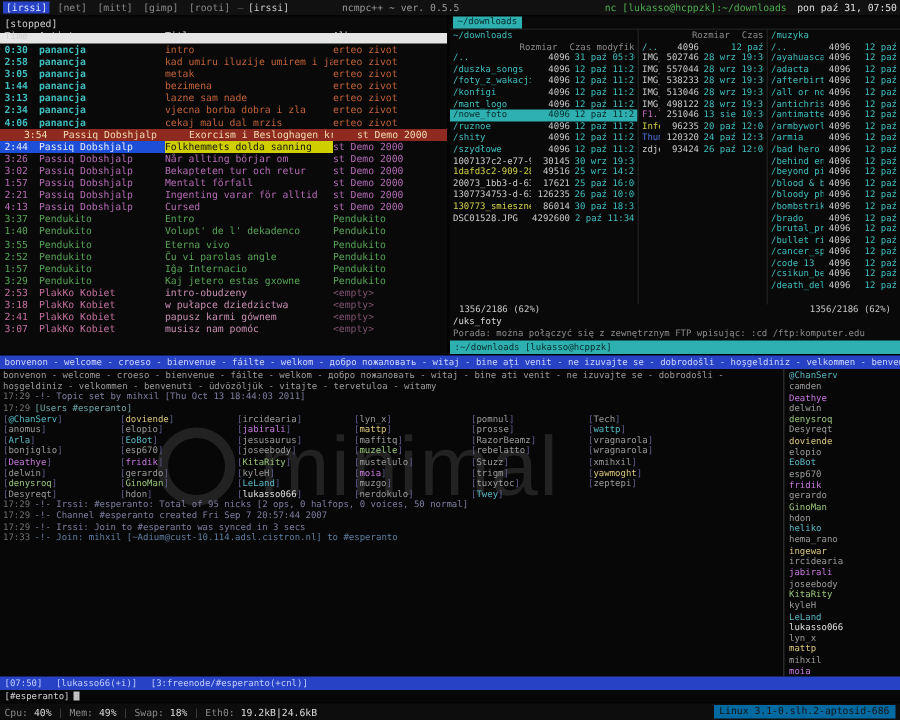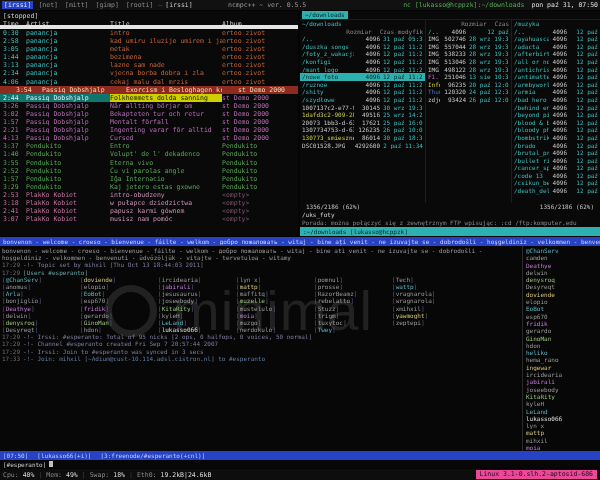--- a/index.html
+++ b/index.html
@@ -16,37 +16,37 @@
   #tb-extra { color:#c8c8c8; }
   #tb-center { position:absolute; left:228px; color:#9a9a9a; }
   #tb-right { margin-left:auto; display:flex; gap:7px; align-items:center; }
   #tb-session { color:#4fae4f; }
   #tb-clock { color:#e0e0e0; }
 
   
   #player { position:absolute; left:0; top:11px; width:298px; height:225px; background:#090909; font-size:6.5px; }
   #player-state { color:#d0d0d0; padding:1px 3px; height:9px; }
   #player-info  { color:#3fbdbd; padding:0 3px; height:9px; white-space:nowrap; overflow:hidden; }
-  .pl-header { display:flex; color:#d0d0d0; border-bottom:4px solid #e5e5e5; height:9px; }
+  .pl-header { display:flex; color:#d0d0d0; border-bottom:7px solid #e5e5e5; height:9px; }
   .plh { color:#d0d0d0; }
   .pl-row { display:flex; height:8.1px; line-height:8.1px; overflow:hidden; }
   .cell-time   { width:26px; padding-left:3px; flex:none; }
   .cell-artist { width:84px; flex:none; white-space:nowrap; overflow:hidden; }
   .cell-title  { width:112px; flex:none; white-space:nowrap; overflow:hidden; }
   .cell-album  { flex:1; white-space:nowrap; overflow:hidden; }
-  .g-pan .cell-time, .g-pan .cell-artist { color:#3fbdbd; }
+  .g-pan .cell-time, .g-pan .cell-artist { color:#3fbdbd;font-weight:bold; }
   .g-pan .cell-title, .g-pan .cell-album { color:#c4633a; }
   .g-passiq .plc { color:#b66bb6; }
   .g-pend .plc { color:#57a557; }
   .g-plak .cell-time, .g-plak .cell-artist { color:#c570a0; }
   .g-plak .cell-title { color:#c98fb4; }
   .g-plak .cell-album { color:#7e5470; }
   .hl-playing { background:#8f2a20; }
   .hl-playing .plc { color:#f0ddb0 !important;padding-left:16px; }
-  .hl-cursor .cell-time, .hl-cursor .cell-artist { background:#0f766e; color:#e6ebff !important; }
+  .hl-cursor .cell-time, .hl-cursor .cell-artist { background:#1d4ed8; color:#e6ebff !important; }
   .hl-cursor .cell-title { background:#cfcf00; color:#151500 !important; }
 
   
   #fm { position:absolute; left:300px; top:11px; width:300px; height:225px; background:#090909; font-size:6px; }
   #fm-tabbar { height:8px; display:flex; align-items:center; gap:3px; padding:0 2px; color:#666; }
   #fm-tab { background:#2fb0b0; color:#04292 9; color:#042929; padding:0 3px; height:8px; line-height:8px; }
   #fm-panes { display:flex; height:184px; border-top:1px solid #1d1d1d; }
   .fm-pane { overflow:hidden; border-right:1px solid #1d1d1d; }
   .fm-pane:nth-child(1) { width:126px; }
   .fm-pane:nth-child(2) { width:86px; }
@@ -88,21 +88,21 @@
   #irc-nicks { width:78px; border-left:1px solid #2a2a2a; padding:1px 3px; z-index:1; position:relative; }
   .nick-item { height:7.3px; line-height:7.3px; white-space:nowrap; overflow:hidden; }
   #irc-statusbar { height:9px; line-height:9px; background:#2742c4; color:#c3cdff; display:flex; gap:9px; padding:0 3px; white-space:nowrap; overflow:hidden; }
   #irc-input { height:8px; display:flex; align-items:center; gap:3px; padding:0 3px; color:#d0d0d0; }
   .cursor { width:3.5px; height:6px; background:#c0c0c0; display:inline-block; }
 
   
   #sysbar { position:absolute; left:0; top:469px; width:600px; height:11px; background:#0d0d0d;
             display:flex; align-items:center; gap:4px; font-size:6.5px; padding:0 3px; }
   .sys-label { color:#8a8a8a;text-align:center; } .sys-value { color:#dcdcdc; } .sys-sep { color:#444; }
-  #sys-os { margin-left:auto; background:#ec4899; color:#151515; padding:0 4px; height:9px; line-height:9px; }
+  #sys-os { margin-left:auto; background:#0369a1; color:#151515; padding:0 4px; height:9px; line-height:9px; }
 </style>
 </head>
 <body>
 
 <div id="screen">
 
   <div id="topbar">
     <span style="display:flex;gap:3px;">
         <span class="ws-tag active">[irssi]</span>
         <span class="ws-tag">[net]</span>

